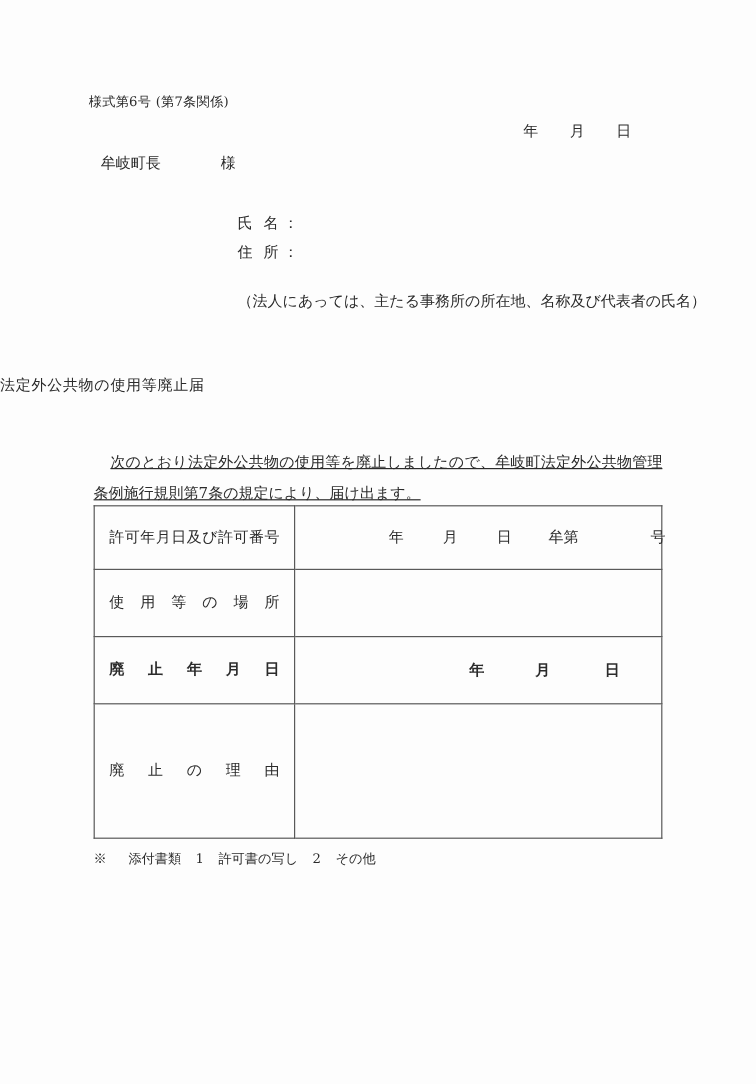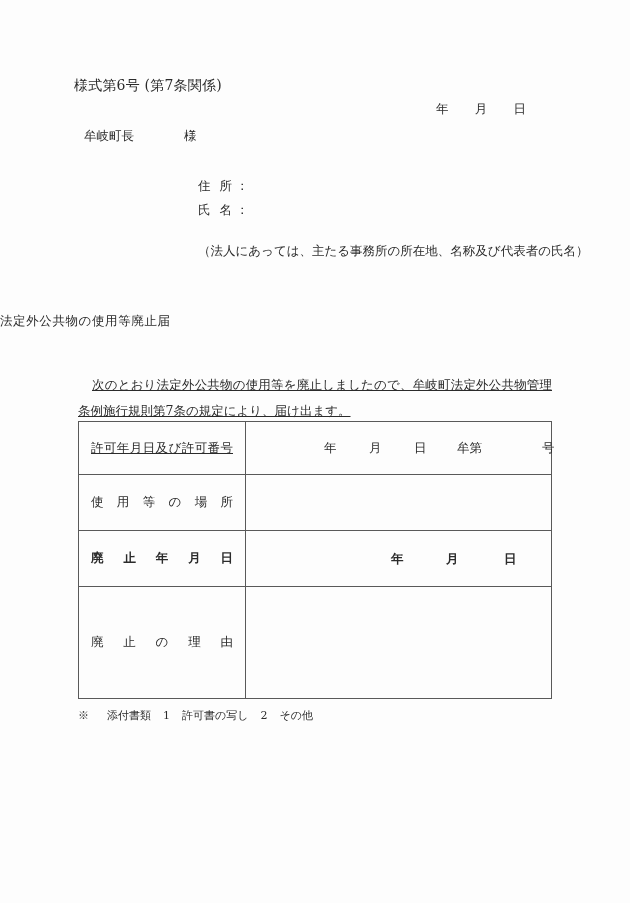--- a/index.html
+++ b/index.html
@@ -16,21 +16,21 @@
     font-family: "DejaVu Serif", "Liberation Serif", serif;
     color: #2b2b2b;
     overflow: hidden;
   }
 
   
   .form-no {
     position: absolute;
     left: 74px;
     top: 77px;
-    font-size: 14px;
+    font-size: 11px;
     letter-spacing: 0.2px;
     white-space: nowrap;
   }
   .date-line {
     position: absolute;
     left: 436px;
     top: 101px;
     width: 90px;
     display: flex;
     justify-content: space-between;
@@ -120,21 +120,21 @@
   .form-table td.label {
     width: 142px;
     padding: 0 12px;
     text-align: justify;
     text-align-last: justify;
     white-space: nowrap;
   }
   .form-table td.value {
     padding: 0 10px;
   }
-  .r1 td { height: 52px; text-decoration: underline; }
+  .r1 td { height: 52px; }
   .r2 td { height: 55px; }
   .r3 td { height: 55px; font-weight: bold; }
   .r4 td { height: 111px; }
 
   .field-row {
     position: relative;
     height: 100%;
   }
   .slot {
     position: absolute;
@@ -167,24 +167,24 @@
     <span>日</span>
   </div>
 
   <div class="addressee">
     <span class="who">牟岐町長</span>
     <span class="honorific">様</span>
   </div>
 
   <div class="applicant">
     <div class="field">
-      <span class="fl">住所</span><span class="colon">：</span>
+      <span class="fl">氏名</span><span class="colon">：</span>
     </div>
     <div class="field">
-      <span class="fl">氏名</span><span class="colon">：</span>
+      <span class="fl">住所</span><span class="colon">：</span>
     </div>
     <div class="note">（法人にあっては、主たる事務所の所在地、名称及び代表者の氏名）</div>
   </div>
 
   <div class="doc-title">法定外公共物の使用等廃止届</div>
 
   <div class="body-text">
     <span class="indent">次のとおり法定外公共物の使用等を廃止しましたので、牟岐町法定外公共物管理条例施行規則第7条の規定により、届け出ます。</span>
   </div>
 

